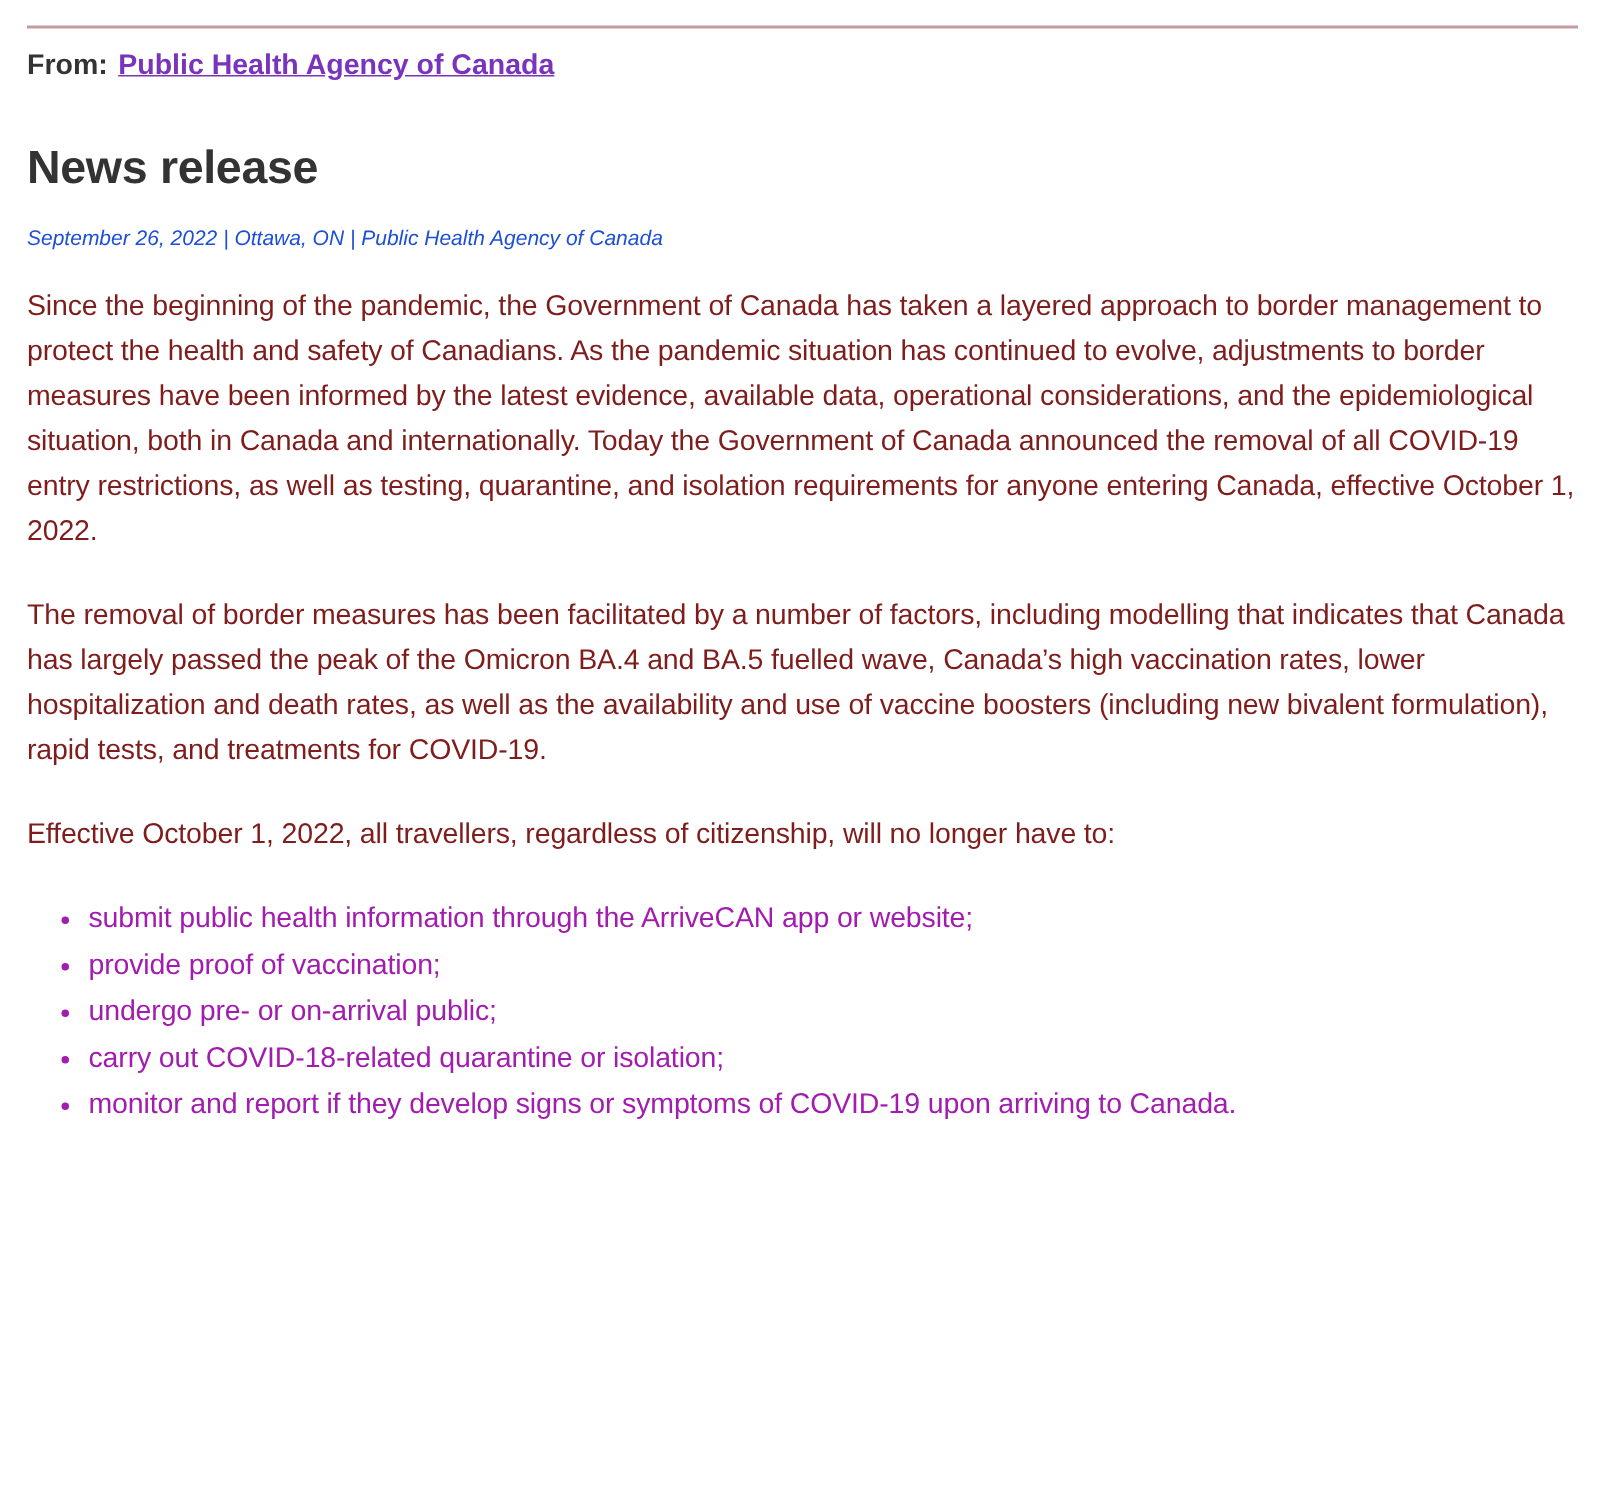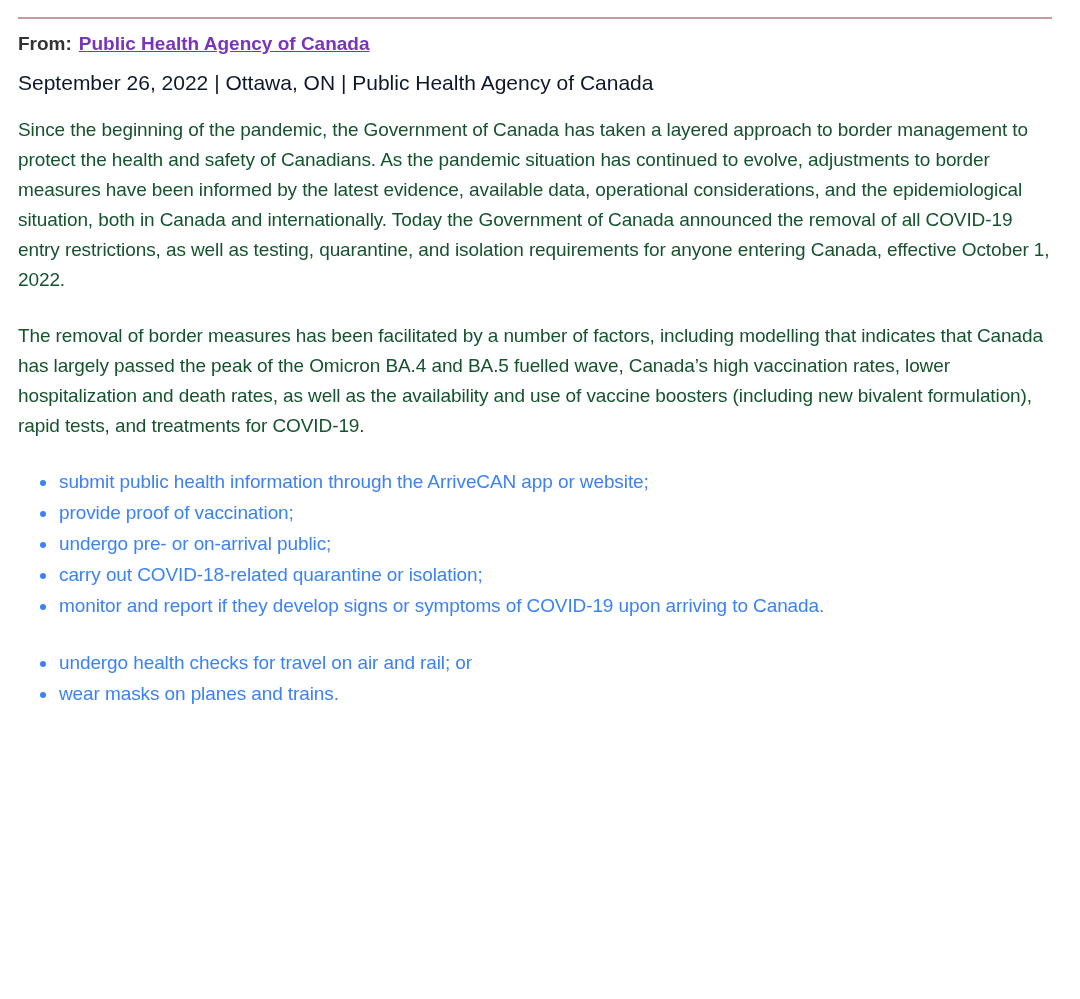--- a/index.html
+++ b/index.html
@@ -51,78 +51,77 @@
   h2.section-heading {
     font-size: 31px;
     line-height: 37px;
     font-weight: 700;
     color: #333333;
     margin: 38px 0 0 0;
     letter-spacing: -0.2px;
   }
   .dateline {
     margin: 16px 0 0 0;
-    font-size: 21px;
+    font-size: 14px;
     line-height: 24px;
-    color: #0f172a;
+    color: #1d4ed8;
+    font-style: italic;
   }
   .body-copy p {
     font-size: 19px;
     line-height: 30px;
     margin: 20px 0 26px 0;
-    color: #14532d;
+    color: #7f1d1d;
     letter-spacing: -0.1px;
   }
   .body-copy p.list-intro {
     margin-bottom: 0;
   }
   ul.bullet-list {
-    margin: 16px 0 27px 0;
+    margin: 26px 0 27px 0;
     padding-left: 40px;
     font-size: 19px;
     line-height: 30px;
-    color: #3b82f6;
+    color: #a21caf;
     letter-spacing: -0.1px;
   }
   ul.bullet-list li {
     margin: 0 0 1px 0;
     padding-left: 1px;
   }
 </style>
 </head>
 <body>
 
 <div class="page">
 
 
   <hr class="title-rule">
 
   <p class="from-line">
     <span class="from-label">From:</span><a href="#" class="dept-link">Public Health Agency of Canada</a>
   </p>
 
+  <h2 class="section-heading">News release</h2>
 
   <p class="dateline">September 26, 2022 | Ottawa, ON | Public Health Agency of Canada</p>
 
   <div class="body-copy">
 
     <p>Since the beginning of the pandemic, the Government of Canada has taken a layered approach to border management to protect the health and safety of Canadians. As the pandemic situation has continued to evolve, adjustments to border measures have been informed by the latest evidence, available data, operational considerations, and the epidemiological situation, both in Canada and internationally. Today the Government of Canada announced the removal of all COVID-19 entry restrictions, as well as testing, quarantine, and isolation requirements for anyone entering Canada, effective October 1, 2022.</p>
 
     <p>The removal of border measures has been facilitated by a number of factors, including modelling that indicates that Canada has largely passed the peak of the Omicron BA.4 and BA.5 fuelled wave, Canada’s high vaccination rates, lower hospitalization and death rates, as well as the availability and use of vaccine boosters (including new bivalent formulation), rapid tests, and treatments for COVID-19.</p>
 
+    <p class="list-intro">Effective October 1, 2022, all travellers, regardless of citizenship, will no longer have to:</p>
 
     <ul class="bullet-list">
       <li>submit public health information through the ArriveCAN app or website;</li>
       <li>provide proof of vaccination;</li>
       <li>undergo pre- or on-arrival public;</li>
       <li>carry out COVID-18-related quarantine or isolation;</li>
       <li>monitor and report if they develop signs or symptoms of COVID-19 upon arriving to Canada.</li>
     </ul>
 
 
-    <ul class="bullet-list">
-      <li>undergo health checks for travel on air and rail; or</li>
-      <li>wear masks on planes and trains.</li>
-    </ul>
 
   </div>
 
 </div>
 
 </body></html>

